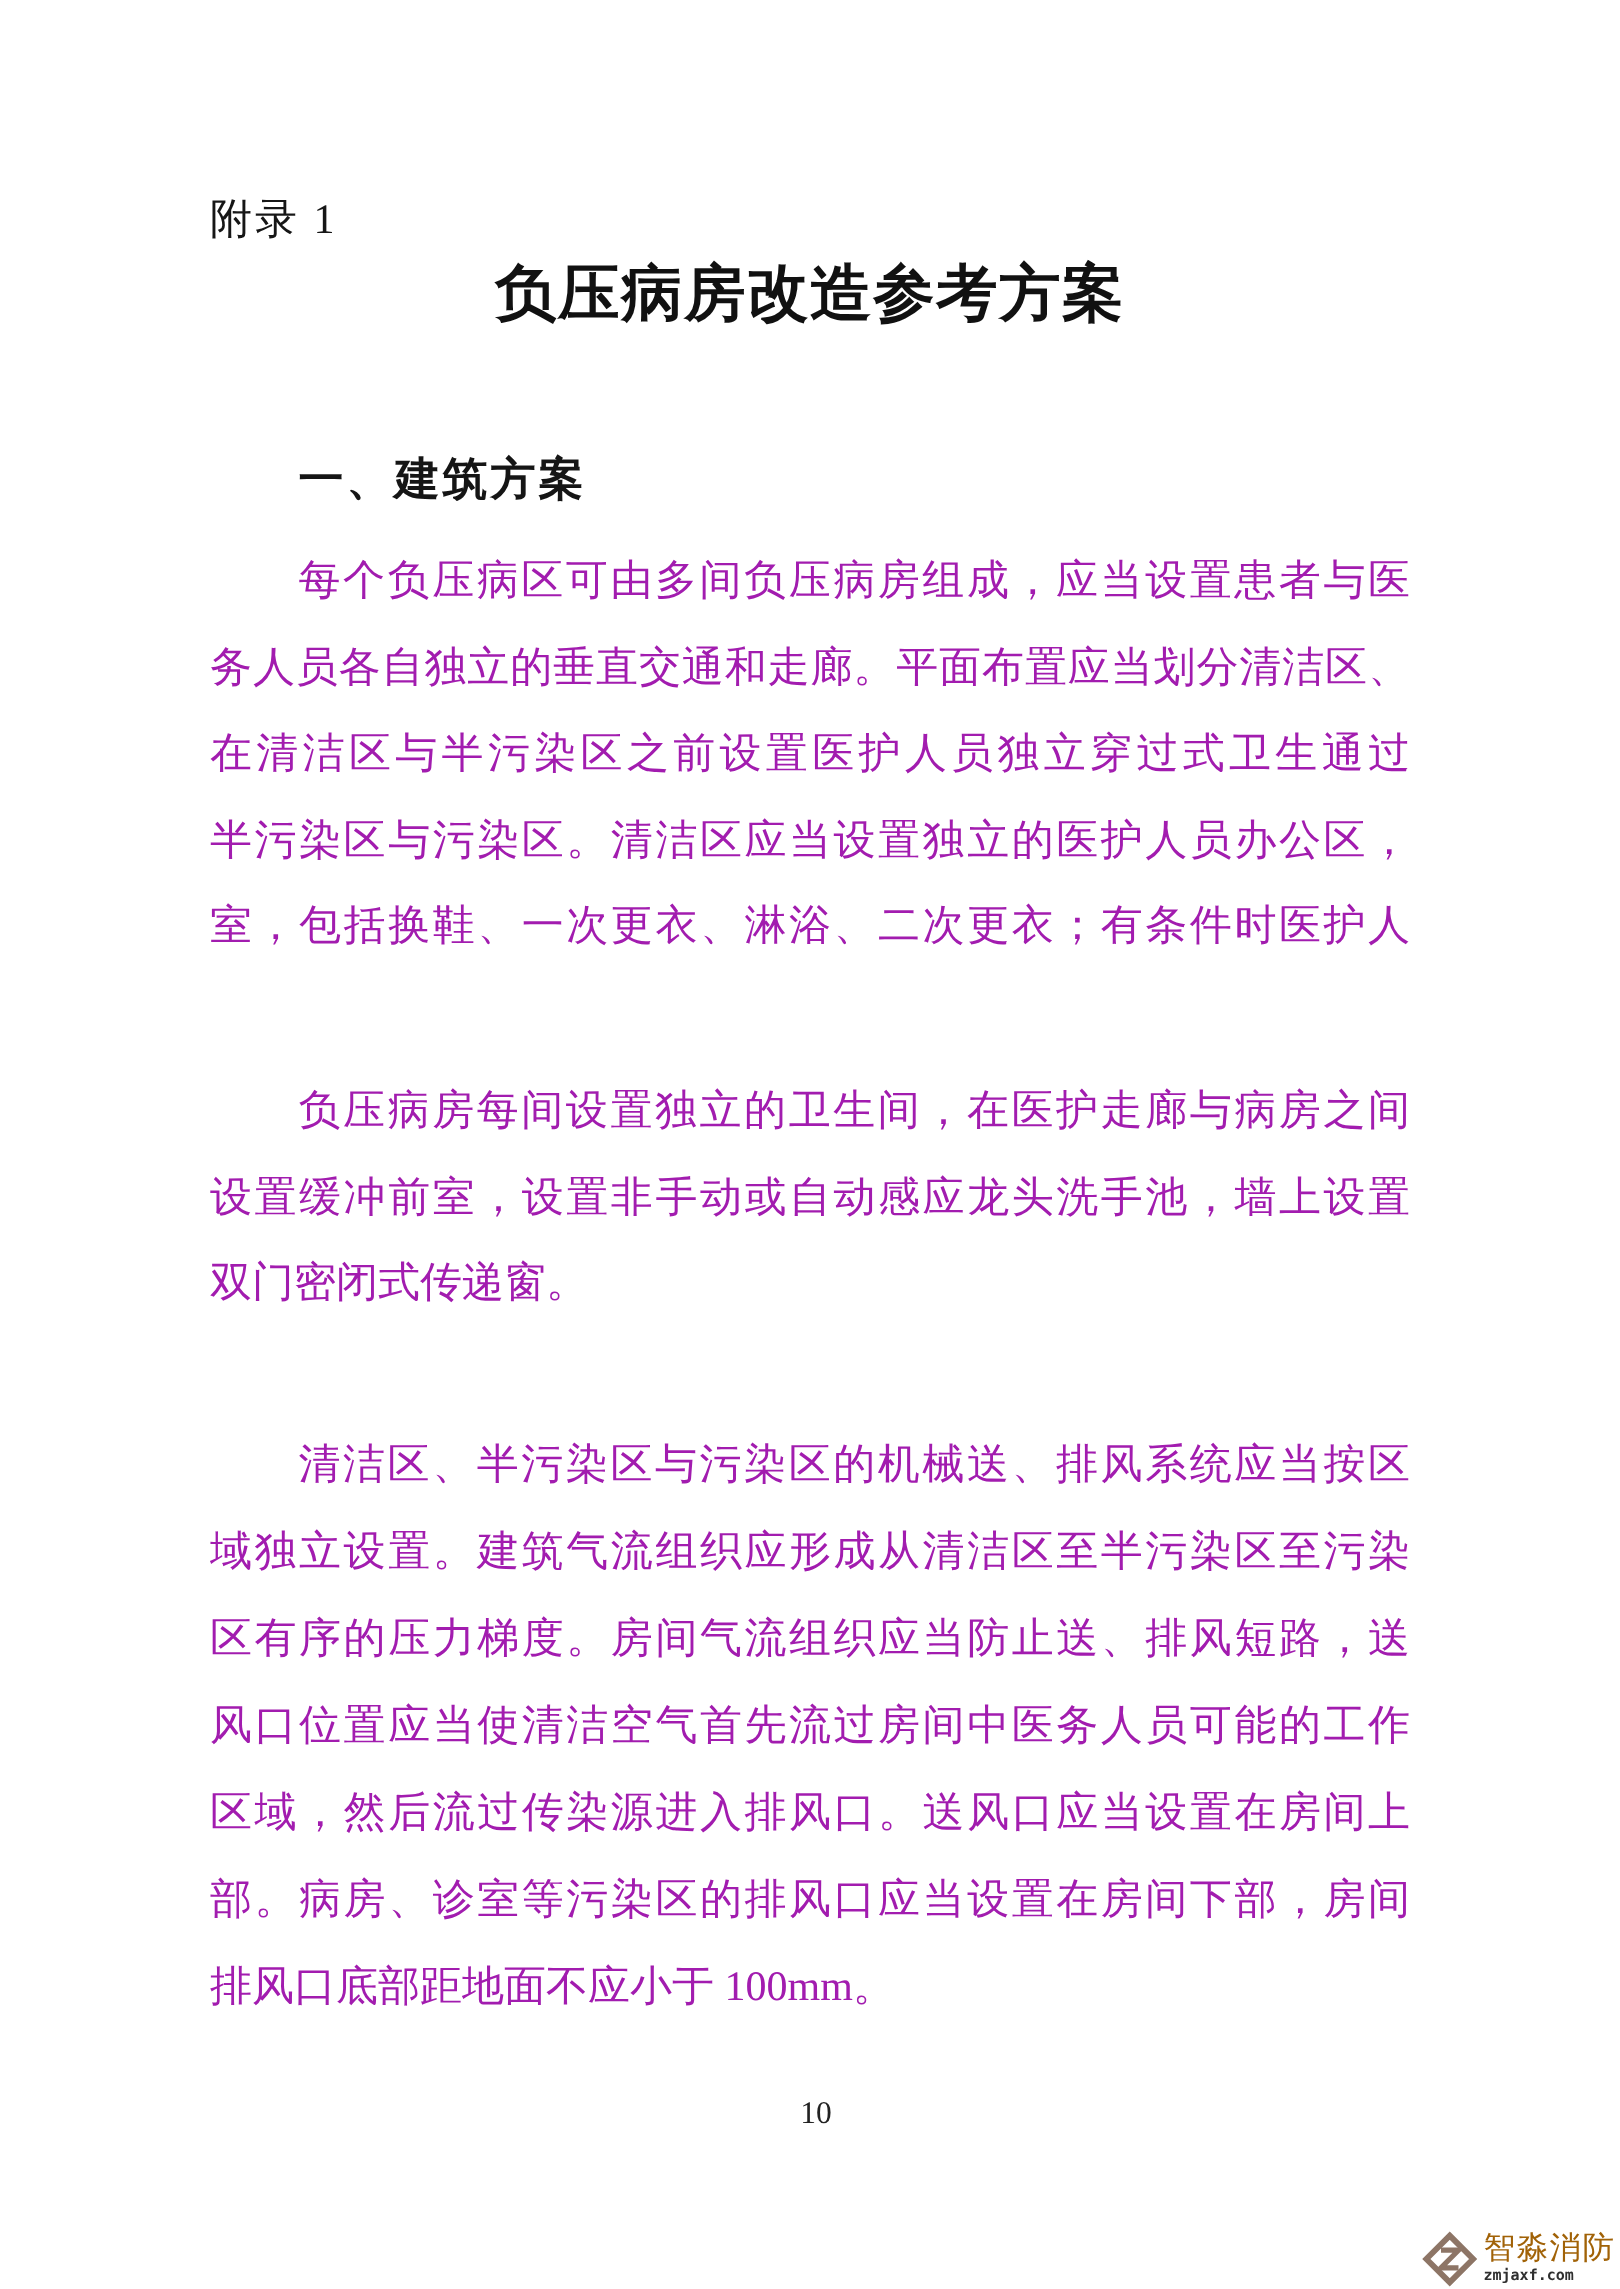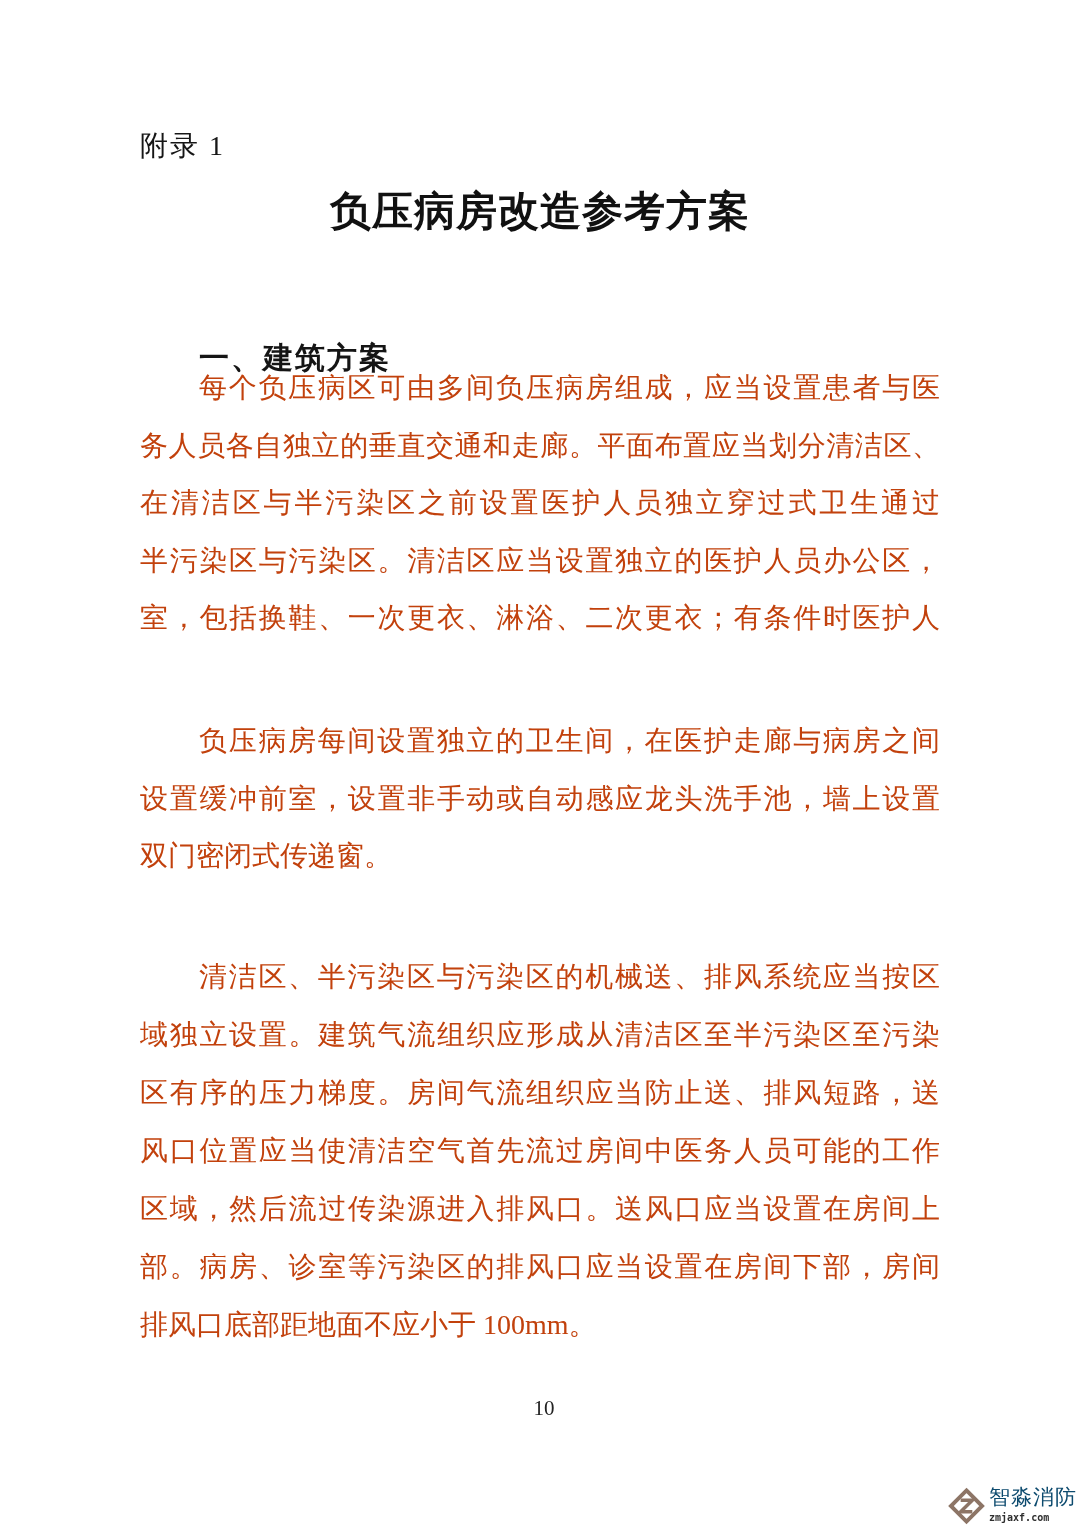--- a/index.html
+++ b/index.html
@@ -21,47 +21,47 @@
   .appendix-label {
     position: absolute;
     left: 140px;
     top: 127px;
     font-size: 28px;
     letter-spacing: 2px;
   }
   .doc-title {
     position: absolute;
     left: 0;
-    top: 184px;
+    top: 168px;
     width: 1080px;
     margin: 0;
     text-align: center;
     font-size: 41px;
     font-weight: bold;
     letter-spacing: 1px;
     color: #111;
   }
   .section-heading {
     position: absolute;
     left: 199px;
     margin: 0;
     font-family: "Liberation Sans", "DejaVu Sans", sans-serif;
     font-weight: bold;
     font-size: 30px;
     letter-spacing: 2px;
     color: #151515;
   }
-  .heading-pos-1 { top: 299px; margin-top: 39px; }
+  .heading-pos-1 { top: 299px; }
   .heading-pos-2 { top: 886px; }
   .para {
     position: absolute;
     left: 140px;
     width: 800px;
     font-size: 28px;
-    color: #c2410c;
+    color: #a21caf;
   }
   .para-1 { top: 359px;  line-height: 57.5px; }
   .para-2 { top: 712px;  line-height: 57.5px; }
   .para-3 { top: 948px;  line-height: 58px; }
   .line {
     text-align: justify;
     text-align-last: justify;
     white-space: nowrap;
   }
   .line.first { text-indent: 59px; }
@@ -79,24 +79,24 @@
     position: absolute;
     right: 3px;
     bottom: 1px;
     display: flex;
     align-items: center;
     gap: 4px;
   }
   .wm-logo { width: 37px; height: 38px; flex: 0 0 auto; }
   .wm-text { display: flex; flex-direction: column; }
   .wm-brand {
-    font-family: Liberation Mono, monospace;
+    font-family: Liberation Sans, sans-serif;
     font-size: 21px;
     line-height: 22px;
-    color: #0c4a6e;
+    color: #a16207;
     letter-spacing: 1px;
   }
   .wm-domain {
     font-family: "DejaVu Sans Mono", monospace;
     font-weight: bold;
     font-size: 10px;
     line-height: 15px;
     color: #2f2f2f;
   }
 </style>

